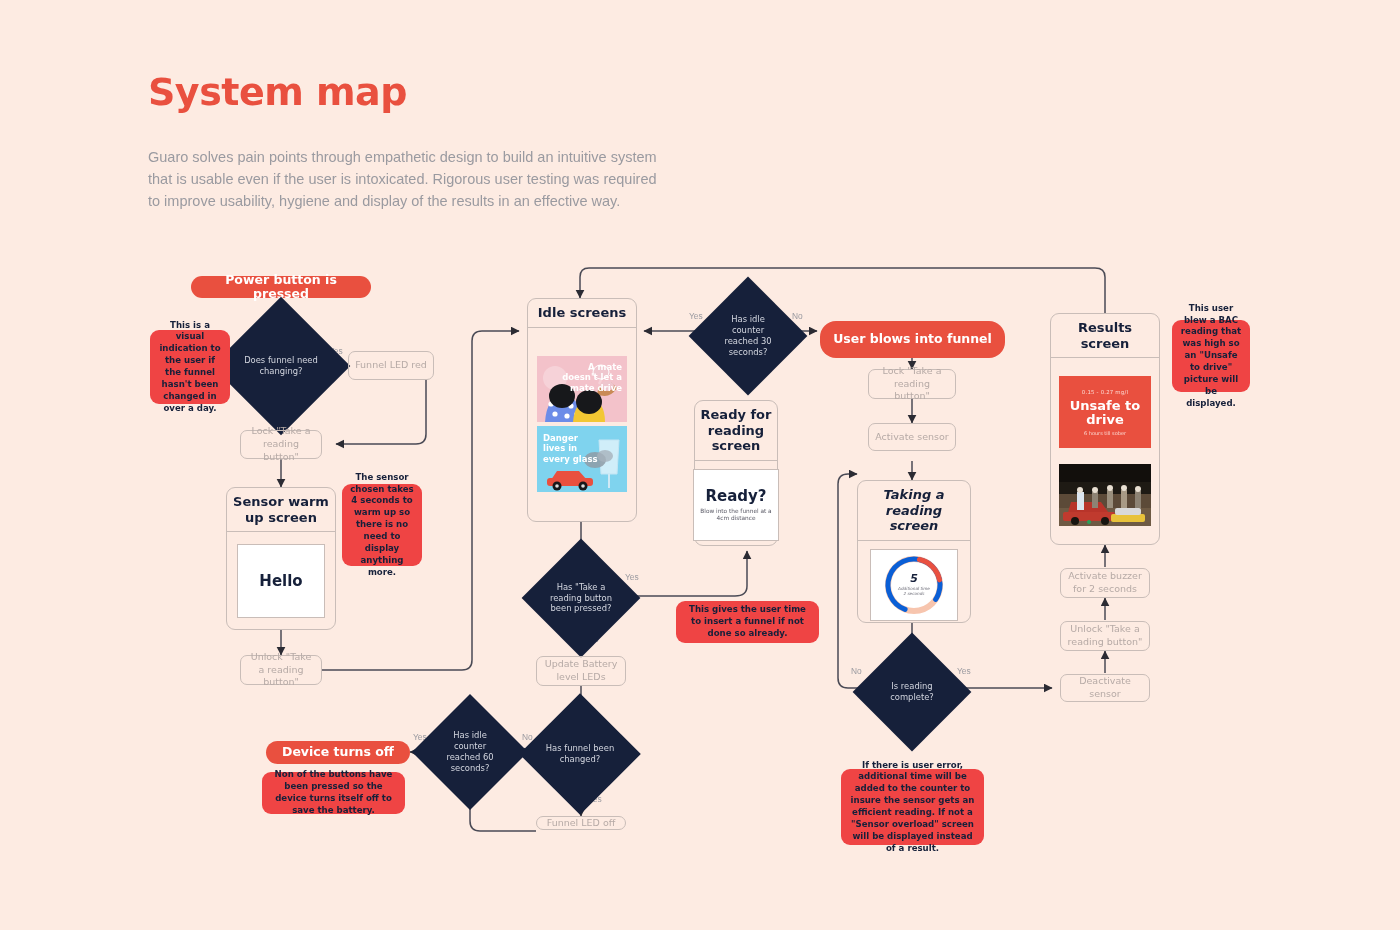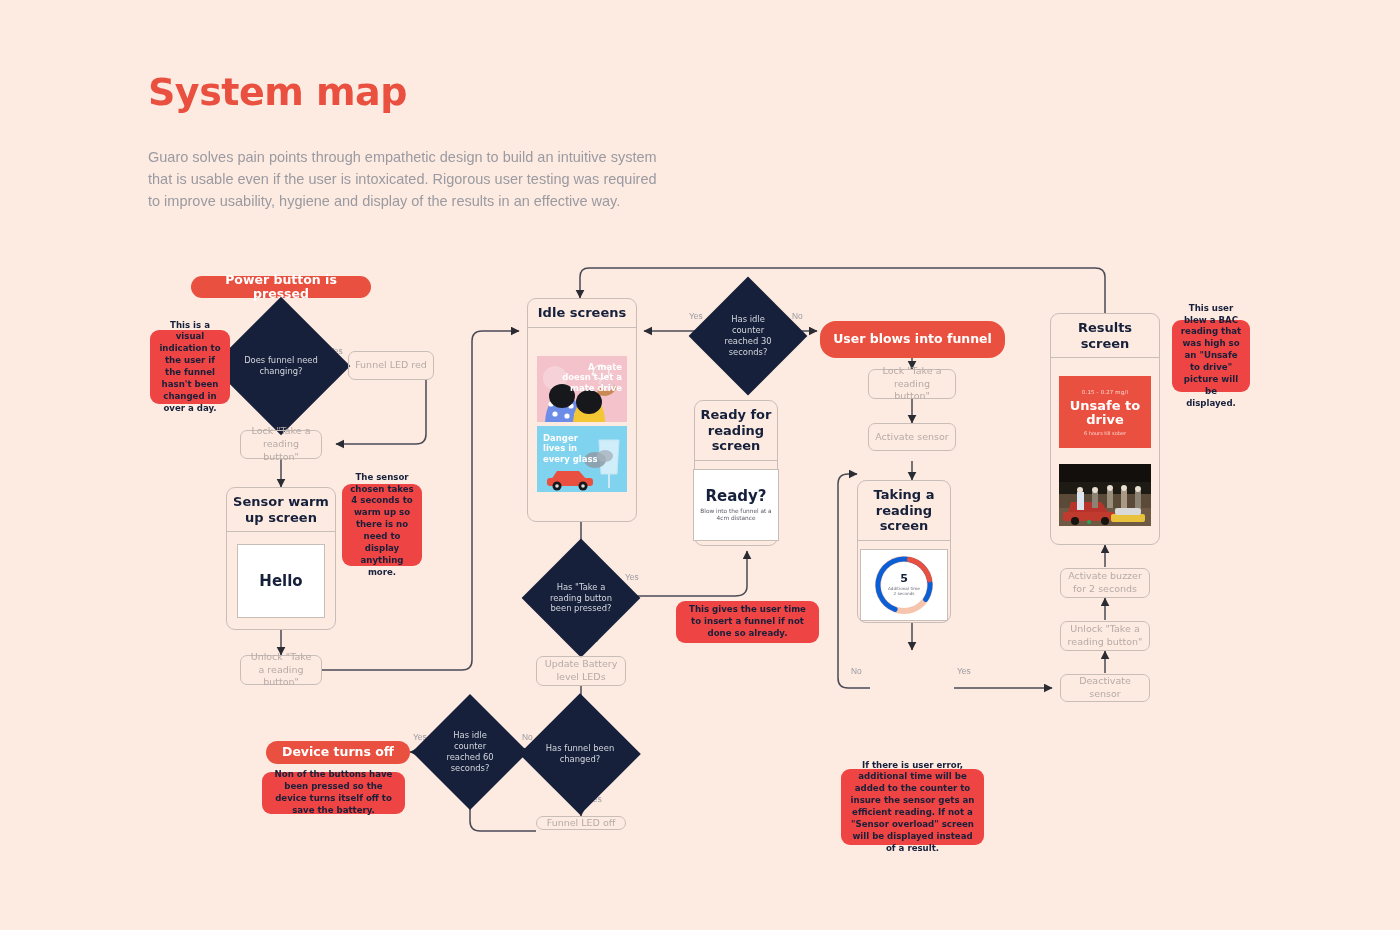--- a/index.html
+++ b/index.html
@@ -313,40 +313,44 @@
   </div>
 
   <div class="node note" style="left:676px;top:601px;width:143px;height:42px;">This gives the user time to insert a funnel if not done so already.</div>
 
   <div class="node pill" style="left:820px;top:321px;width:185px;height:37px;">User blows into funnel</div>
 
   <div class="node action" style="left:868px;top:369px;width:88px;height:30px;">Lock "Take a reading button"</div>
 
   <div class="node action" style="left:868px;top:423px;width:88px;height:28px;">Activate sensor</div>
 
-  <div class="node screen-card" style="left:857px;top:480px;width:94px;height:143px;">
+  <div class="node screen-card" style="left:857px;top:480px;width:114px;height:143px;font-style:italic;">
     <div class="sc-head">Taking a reading screen</div>
     <div class="sc-body">
       <div class="inner-screen" style="width:88px;height:72px;">
         <div class="gauge">
           <svg width="62" height="62" viewBox="0 0 62 62" style="position:absolute;left:0;top:0;">
             <circle cx="31" cy="31" r="26" fill="none" stroke="#F7C5AE" stroke-width="6"></circle>
             <circle cx="31" cy="31" r="26" fill="none" stroke="#0A5FD6" stroke-width="5" stroke-dasharray="128 164" stroke-linecap="round" transform="rotate(110 31 31)"></circle>
             <circle cx="31" cy="31" r="26" fill="none" stroke="#E9503F" stroke-width="5" stroke-dasharray="30 164" stroke-linecap="round" transform="rotate(-78 31 31)"></circle>
           </svg>
           <div class="g-txt">
             <div class="g-num">5</div>
             <div class="g-l1">Additional time</div>
             <div class="g-l2">2 seconds</div>
           </div>
         </div>
       </div>
     </div>
   </div>
 
+  <div class="node diamond" style="left:870px;top:650px;width:84px;height:84px;">
+    <div class="dshape"></div>
+    <div class="dtext">Is reading complete?</div>
+  </div>
 
   <div class="node note" style="left:841px;top:740px;width:143px;height:76px;margin-top:29px;">If there is user error, additional time will be added to the counter to insure the sensor gets an efficient reading. If not a "Sensor overload" screen will be displayed instead of a result.</div>
 
   <div class="node screen-card" style="left:1050px;top:313px;width:110px;height:232px;">
     <div class="sc-head">Results screen</div>
     <div class="sc-body" style="gap:16px;padding:6px;">
       <div class="res-banner" style="width:92px;height:72px;">
         <div class="bac">0.15 - 0.27 mg/l</div>
         <div class="verdict">Unsafe to drive</div>
         <div class="sober">6 hours till sober</div>

